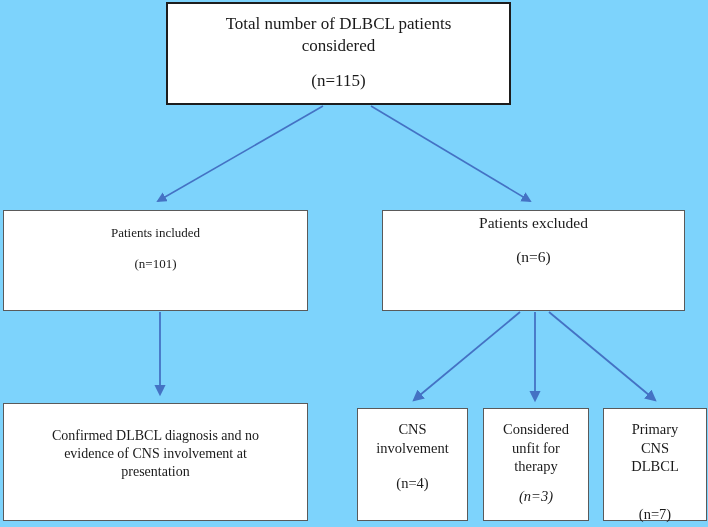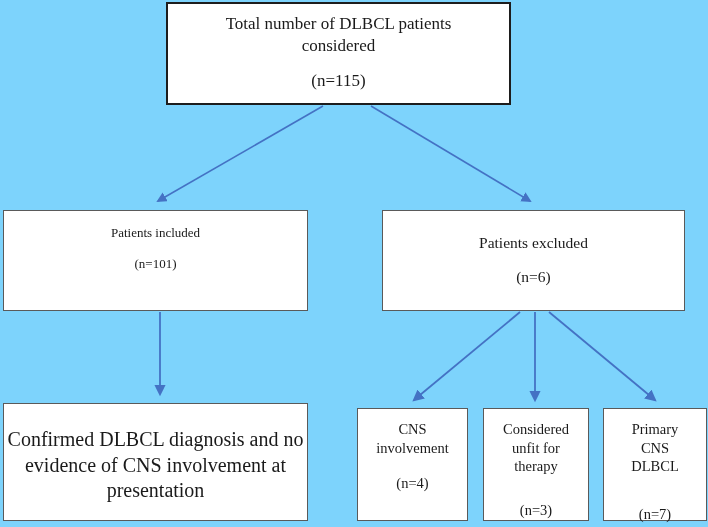--- a/index.html
+++ b/index.html
@@ -66,47 +66,47 @@
     left: 3px;  top: 210px;
     width: 305px; height: 101px;
     padding-top: 14px;
     font-size: 13px;
   }
   #node-included .count { margin-top: 14px; }
 
   #node-excluded {
     left: 382px; top: 210px;
     width: 303px; height: 101px;
-    padding-top: 22px;
+    padding-top: 2px;
     font-size: 15.5px;
   }
   #node-excluded .count { margin-top: 14px; }
 
   #node-confirmed {
     left: 3px;  top: 403px;
     width: 305px; height: 118px;
     padding-top: 23px;
-    font-size: 20px;
+    font-size: 14px;
   }
 
   #node-cns-involvement {
     left: 357px; top: 408px;
     width: 111px; height: 113px;
     padding-top: 11px;
     font-size: 14.5px;
   }
   #node-cns-involvement .count { margin-top: 17px; }
 
   #node-unfit {
     left: 483px; top: 408px;
     width: 106px; height: 113px;
     padding-top: 11px;
     font-size: 14.5px;
   }
-  #node-unfit .count { margin-top: 25px; }
+  #node-unfit .count { margin-top: 11px; font-style: italic; }
 
   #node-primary-cns {
     left: 603px; top: 408px;
     width: 104px; height: 113px;
     padding-top: 11px;
     font-size: 14.5px;
     justify-content: space-between;
   }
   #node-primary-cns .count { margin-top: 29px; }
 </style>

